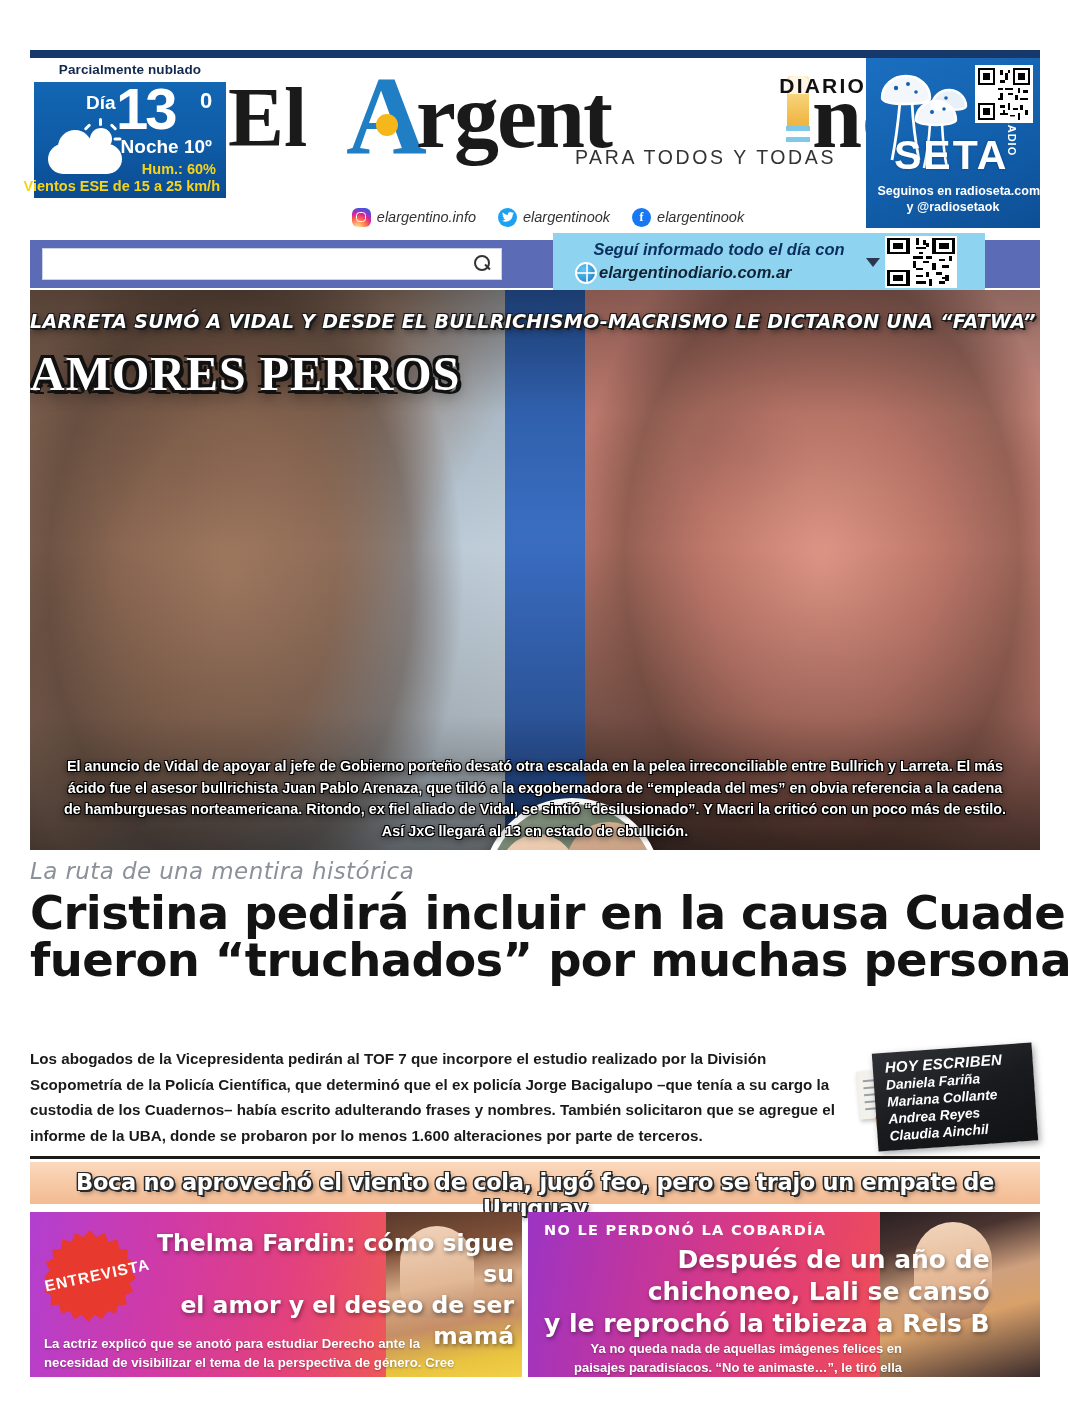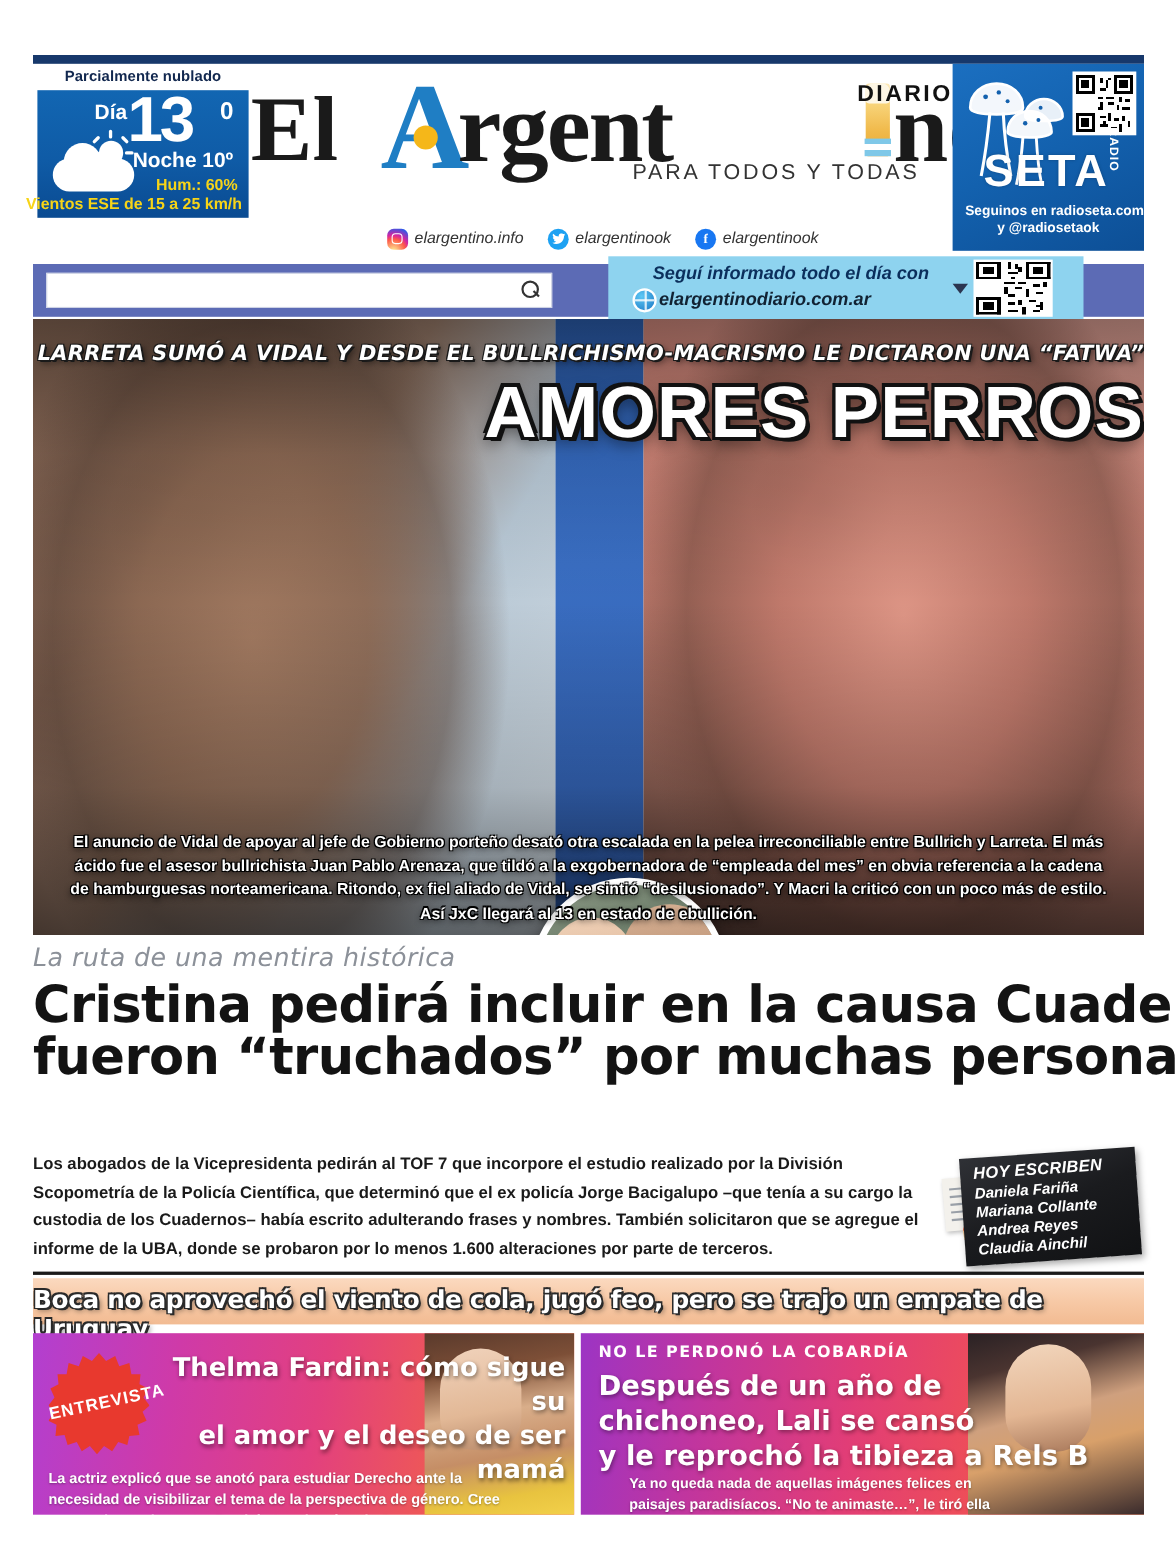--- a/index.html
+++ b/index.html
@@ -98,28 +98,28 @@
   .hero-left:after { content:""; position:absolute; inset:0;
      background:radial-gradient(ellipse 58% 78% at 42% 52%, rgba(160,120,95,.96) 0%, rgba(140,104,82,.92) 38%, rgba(96,72,58,.55) 66%, rgba(40,32,28,0) 85%),
                 radial-gradient(ellipse 26% 22% at 33% 33%, rgba(55,42,36,.85) 0%, rgba(55,42,36,0) 70%); }
   .hero-mid { position:relative; width:8%; height:100%; background:linear-gradient(180deg,#2d61b4 0%, #3a6ec2 40%, #2e5aa8 100%); }
   .hero-right { position:relative; width:45%; height:100%; background:linear-gradient(200deg,#e5a79b 0%, #d4897c 26%, #c07a6d 55%, #8d6054 80%, #5b4038 100%); }
   .hero-right:after { content:""; position:absolute; inset:0;
      background:radial-gradient(ellipse 62% 74% at 52% 48%, rgba(222,150,134,.95) 0%, rgba(190,120,106,.9) 40%, rgba(120,78,66,.6) 70%, rgba(50,35,30,0) 88%),
                 radial-gradient(ellipse 20% 16% at 36% 30%, rgba(70,50,44,.7) 0%, rgba(70,50,44,0) 72%); }
   .hero-vig { position:absolute; inset:0; background:
      linear-gradient(180deg, rgba(0,0,0,.38) 0%, rgba(0,0,0,.08) 22%, rgba(0,0,0,0) 46%, rgba(0,0,0,.15) 76%, rgba(0,0,0,.55) 100%); }
-  .kicker { position:absolute; left:0; right:0; top:20px; text-align:right; font-size:19px; font-weight:bold;
+  .kicker { position:absolute; left:0; right:0; top:20px; text-align:left; font-size:19px; font-weight:bold;
      font-style:italic; color:#fff; letter-spacing:.3px; text-transform:uppercase;
      text-shadow:2px 2px 0 #1a1a1a, -1px -1px 0 #1a1a1a, 1px -1px 0 #1a1a1a, -1px 1px 0 #1a1a1a, 3px 3px 6px rgba(0,0,0,.6);
      font-family:"DejaVu Sans", sans-serif; }
-  .hero-title { position:absolute; left:0; right:0; top:43px; text-align:right; font-size:66px; font-weight:bold;
+  .hero-title { position:absolute; left:0; right:0; top:43px; text-align:left; font-size:48px; font-weight:bold;
      color:#fff; letter-spacing:1px; line-height:82px;
      text-shadow: 4px 4px 0 #111, -3px -3px 0 #111, 3px -3px 0 #111, -3px 3px 0 #111, 0 6px 14px rgba(0,0,0,.55);
-     font-family:Liberation Sans, sans-serif; }
+     font-family:Liberation Serif, serif; }
   .inset { position:absolute; left:452px; top:508px; width:180px; height:180px; border-radius:50%; border:6px solid #fff;
      overflow:hidden; box-shadow:0 4px 14px rgba(0,0,0,.45);
      background:linear-gradient(160deg,#8d9a86 0%, #6f7f6c 30%, #b6a895 56%, #4a4a48 100%); }
   .inset-f1 { position:absolute; left:12px; top:30px; width:76px; height:136px; border-radius:40px 40px 0 0;
      background:linear-gradient(170deg,#f0d2b8 0%, #d9b093 54%, #2c2c30 76%); }
   .inset-f2 { position:absolute; left:78px; top:18px; width:86px; height:148px; border-radius:44px 44px 0 0;
      background:linear-gradient(170deg,#d7b194 0%, #b98f72 50%, #41464f 74%); }
   .caption { position:absolute; left:0; right:0; bottom:8px; padding:0 28px; text-align:center;
      font-size:14.4px; font-weight:bold; color:#fff; line-height:21.5px;
      text-shadow:1px 1px 0 #000, -1px -1px 0 #000, 1px -1px 0 #000, -1px 1px 0 #000, 0 2px 6px rgba(0,0,0,.85); }
@@ -141,21 +141,21 @@
   .hoy-n { position:absolute; left:12px; font-size:13.8px; font-weight:bold; font-style:italic; color:#fff; }
   .note { position:absolute; left:858px; top:1070px; width:42px; height:48px; background:#f3f1ec; transform:rotate(-5deg);
      box-shadow:1px 2px 4px rgba(0,0,0,.25); }
   .note i { position:absolute; left:6px; width:26px; height:1.6px; background:#9aa0a8; }
   .pencil { position:absolute; left:22px; top:12px; width:8px; height:40px; background:#e8532f; transform:rotate(22deg); border-radius:2px; }
   .pencil:after { content:""; position:absolute; left:0; bottom:-7px; width:0;height:0; border-left:4px solid transparent;border-right:4px solid transparent;border-top:8px solid #f0c38e; }
 
   
   .boca { position:absolute; left:30px; top:1162px; width:1010px; height:42px;
      background:linear-gradient(180deg,#fbd9bf 0%, #f7c9a6 50%, #f2bb92 100%); }
-  .boca-t { position:absolute; left:0; right:0; top:7px; text-align:left; font-size:22.5px; font-weight:bold; color:#fff;
+  .boca-t { position:absolute; left:0; right:0; top:7px; text-align:center; font-size:22.5px; font-weight:bold; color:#fff;
      letter-spacing:-0.3px; font-family:"DejaVu Sans", sans-serif;
      text-shadow:2px 2px 0 #2a2a2a, -1.4px -1.4px 0 #2a2a2a, 1.4px -1.4px 0 #2a2a2a, -1.4px 1.4px 0 #2a2a2a, 3px 3px 5px rgba(0,0,0,.4); }
 
   
   .bl { position:absolute; left:30px; top:1212px; width:492px; height:165px; overflow:hidden;
      background:linear-gradient(100deg,#b23fd0 0%, #cf3aa8 26%, #e2407f 52%, #ef5a53 76%, #f0744a 100%); }
   .bl-photo { position:absolute; right:0; top:0; width:136px; height:165px;
      background:linear-gradient(170deg,#5a3a2c 0%, #7d4f37 22%, #d9ae8a 44%, #c58e66 66%, #e8c33f 86%, #f2d04a 100%); }
   .bl-photo:after { content:""; position:absolute; left:14px; top:14px; width:74px; height:92px; border-radius:38px 38px 30px 30px;
      background:linear-gradient(170deg,#f0d2bb 0%, #e2b896 62%, #b98b6b 100%); }
@@ -163,21 +163,21 @@
   .ent-star { position:absolute; inset:0; background:#e8392e;
      clip-path: polygon(50% 0%,57% 8%,66% 3%,70% 13%,80% 10%,82% 21%,91% 21%,90% 31%,99% 35%,94% 44%,100% 52%,93% 58%,97% 67%,88% 71%,90% 81%,80% 82%,78% 91%,69% 88%,63% 97%,55% 92%,48% 100%,41% 92%,33% 97%,28% 88%,19% 91%,16% 81%,7% 82%,8% 71%,0% 67%,6% 58%,0% 52%,6% 44%,2% 35%,10% 31%,9% 21%,18% 21%,20% 10%,30% 13%,34% 3%,43% 8%); }
   .ent-t { position:absolute; left:0; right:0; top:38px; text-align:center; font-size:15.5px; font-weight:bold; color:#fff;
      letter-spacing:1px; transform:rotate(-12deg); }
   .bl-head { position:absolute; left:114px; top:16px; right:8px; font-size:23.5px; font-weight:bold; color:#fff; line-height:31px;
      text-align:right; text-shadow:1px 2px 4px rgba(0,0,0,.45); font-family:"DejaVu Sans", sans-serif; }
   .bl-body { position:absolute; left:14px; top:122px; width:420px; font-size:13.2px; font-weight:bold; color:#fff; line-height:19px;
      text-shadow:0 1px 2px rgba(0,0,0,.35); }
 
   .br { position:absolute; left:528px; top:1212px; width:512px; height:165px; overflow:hidden;
-     background:linear-gradient(100deg,#9c34c4 0%, #c0359f 22%, #e13d77 48%, #ef4f56 72%, #f4703f 100%); }
+     background:linear-gradient(100deg,#9c34c4 0%, #c0359f 22%, #e13d77 48%, #ef4f56 72%, #f4703f 100%);text-align:right; }
   .br-photo { position:absolute; right:0; top:0; width:160px; height:165px;
      background:linear-gradient(165deg,#2a2124 0%, #4a3430 20%, #cfa07e 44%, #d8a06a 62%, #3a2b2c 100%); }
   .br-photo:after { content:""; position:absolute; left:34px; top:10px; width:78px; height:98px; border-radius:40px 40px 34px 34px;
      background:linear-gradient(170deg,#f2d6bd 0%, #e3b693 60%, #a8785a 100%); }
   .br-kick { position:absolute; left:16px; top:10px; font-size:14.5px; font-weight:bold; color:#fff; letter-spacing:1.3px;
      font-family:"DejaVu Sans", sans-serif; }
   .br-head { position:absolute; left:16px; top:32px; font-size:25px; font-weight:bold; color:#fff; line-height:32px;
      text-shadow:1px 2px 4px rgba(0,0,0,.4); font-family:"DejaVu Sans", sans-serif; }
   .br-body { position:absolute; left:44px; top:128px; width:330px; font-size:13px; font-weight:bold; color:#fff; line-height:18.5px;
      text-shadow:0 1px 2px rgba(0,0,0,.35); }

